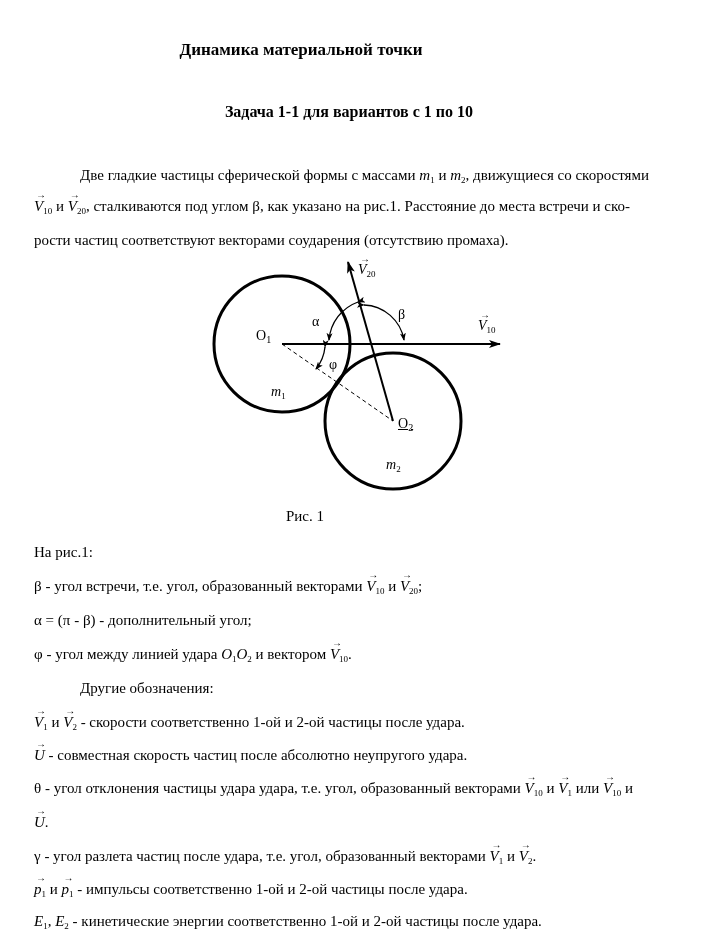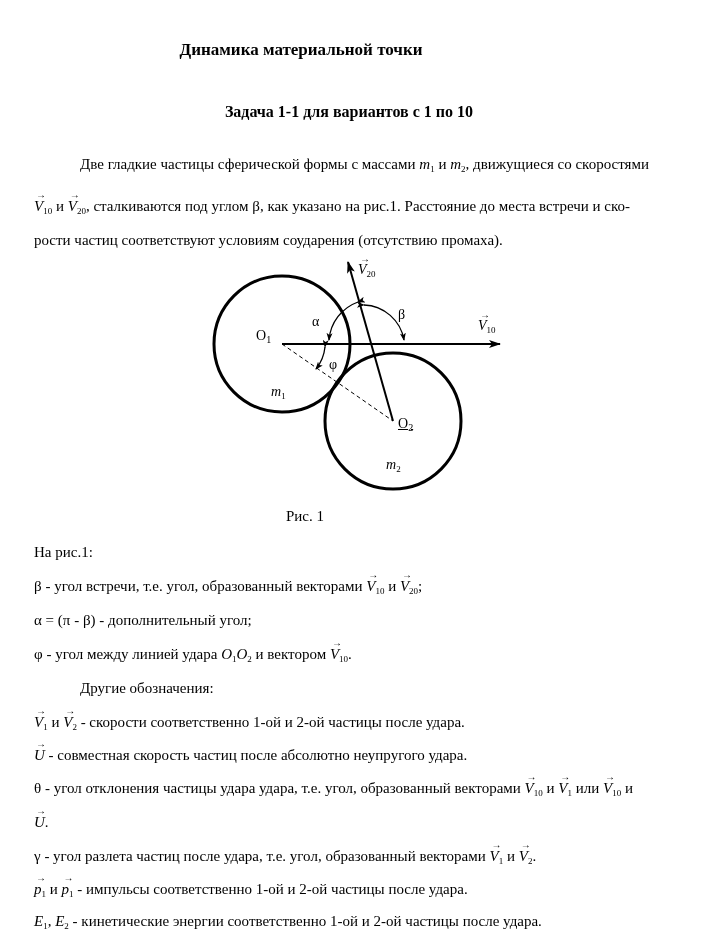--- a/index.html
+++ b/index.html
@@ -16,27 +16,27 @@
   .it { font-style: italic; }
   svg { position: absolute; left: 0; top: 0; }
   .fig-label { font-size: 14px; }
 </style>
 </head>
 <body>
 
 <div class="abs title" style="top:40px;">Динамика материальной точки</div>
 <div class="abs title" style="top:103px; font-size:16px;padding-left:48px;">Задача 1-1 для вариантов с 1 по 10</div>
 
-<div class="abs line indent" style="top:156px;">
+<div class="abs line indent" style="top:167px;">
   <span>Две гладкие частицы сферической формы с массами </span><span class="it"><span>m</span><sub>1</sub></span><span> и </span><span class="it"><span>m</span><sub>2</sub></span><span>, движущиеся со скоростями</span>
 </div>
 <div class="abs line" style="top:198px;">
   <span class="vec"><span>V</span><sub>10</sub></span><span> и </span><span class="vec"><span>V</span><sub>20</sub></span><span>, сталкиваются под углом β, как указано на рис.1. Расстояние до места встречи и ско-</span>
 </div>
-<div class="abs line" style="top:232px;">рости частиц соответствуют условиям соударения (отсутствию промаха).</div>
+<div class="abs line" style="top:232px;">рости частиц соответствуют векторами соударения (отсутствию промаха).</div>
 
 <svg width="722" height="939">
   <defs>
     <marker id="arr" markerWidth="12" markerHeight="8" refX="11" refY="4" orient="auto" markerUnits="userSpaceOnUse">
       <path d="M0,0 L12,4 L0,8 L3,4 Z" fill="#000"></path>
     </marker>
     <marker id="arrs" markerWidth="8" markerHeight="6" refX="7" refY="3" orient="auto" markerUnits="userSpaceOnUse">
       <path d="M0,0 L8,3 L0,6 L2,3 Z" fill="#000"></path>
     </marker>
   </defs>

